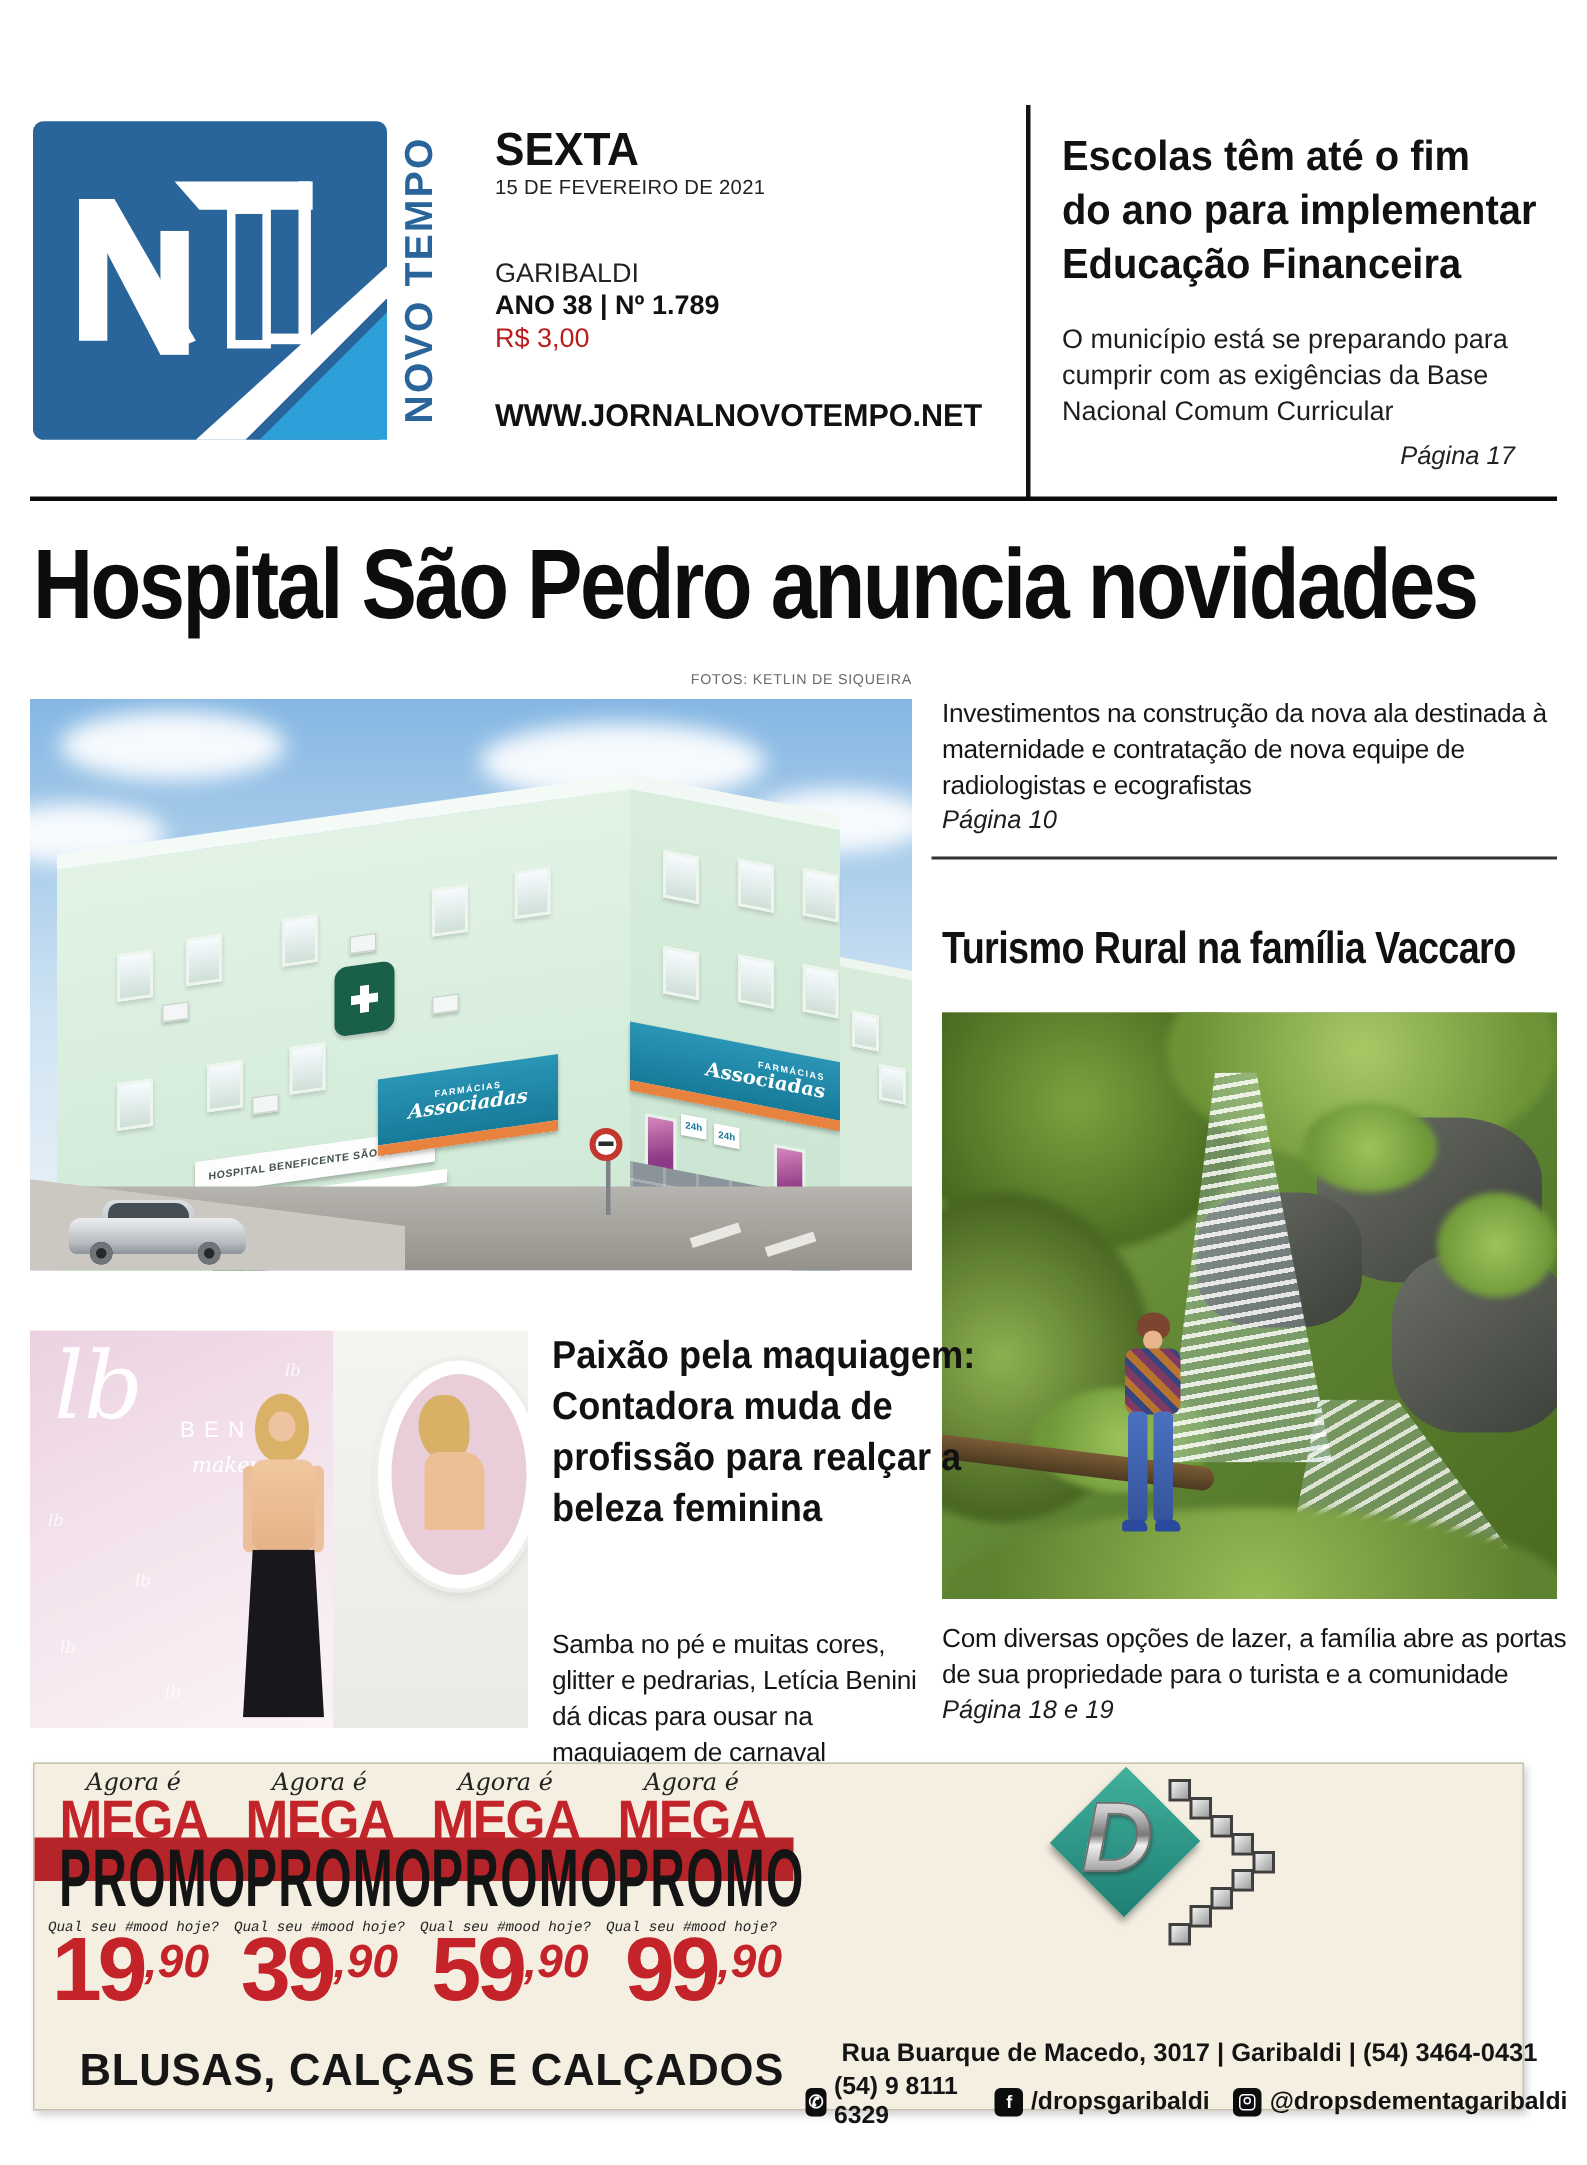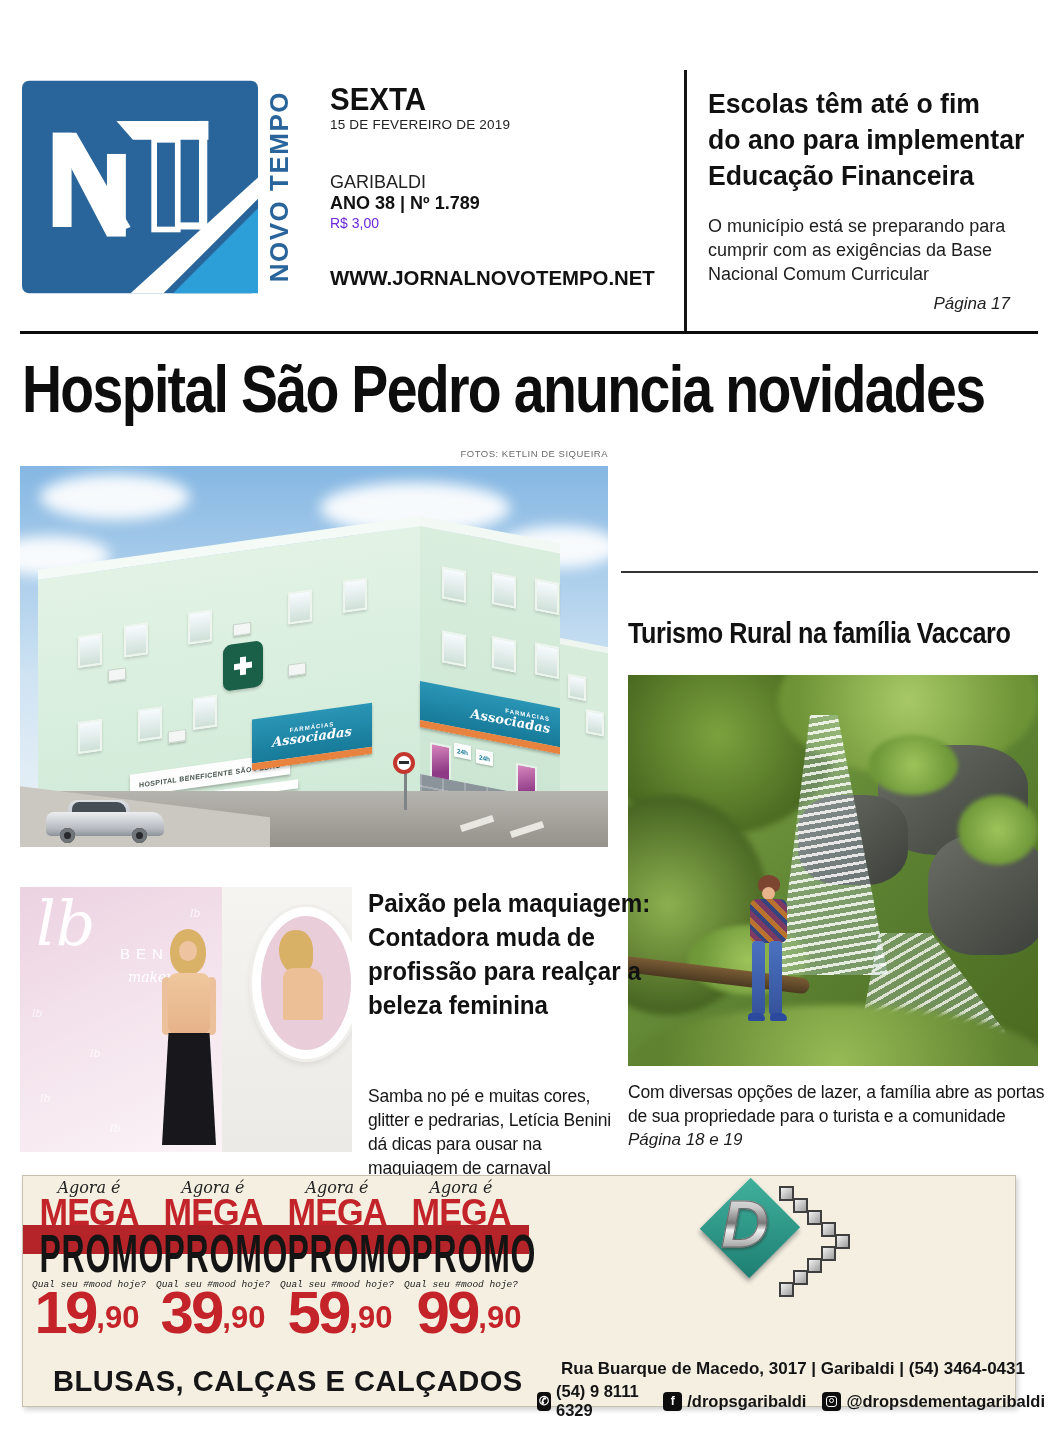--- a/index.html
+++ b/index.html
@@ -9,21 +9,21 @@
 
   
   .logo-box{left:22px;top:80px;width:236px;height:214px;}
   .vert-title{left:262px;top:80px;width:34px;height:214px;display:flex;align-items:center;justify-content:center;}
   .vert-title span{writing-mode:vertical-rl;transform:rotate(180deg);font-weight:800;font-size:26px;
         letter-spacing:1.5px;color:#29659a;}
   .mh-day{left:330px;top:82px;font-size:31px;font-weight:800;transform:scaleX(.95);transform-origin:left;}
   .mh-date{left:330px;top:117px;font-size:13.5px;color:#222;letter-spacing:.2px;}
   .mh-city{left:330px;top:172px;font-size:18px;color:#222;}
   .mh-edition{left:330px;top:193px;font-size:18px;font-weight:800;}
-  .mh-price{left:330px;top:215px;font-size:14px;color:#6d28d9;}
+  .mh-price{left:330px;top:215px;font-size:18px;color:#b91c1c;}
   .mh-site{left:330px;top:266px;font-size:21px;font-weight:800;transform:scaleX(.97);transform-origin:left;}
 
   .v-divider{left:684px;top:70px;width:3px;height:262px;background:#141414;}
   .story-tr{left:708px;top:86px;width:308px;}
   .story-tr h2{margin:0;font-size:28px;line-height:36px;font-weight:800;transform:scaleX(.95);transform-origin:left;white-space:nowrap;}
   .story-tr .sum{margin-top:20px;width:302px;font-size:18px;line-height:1.34;color:#1d1d1d;}
   .story-tr .pref{margin-top:8px;width:302px;text-align:right;font-style:italic;font-size:17px;color:#222;}
 
   .main-rule{left:20px;top:331px;width:1018px;height:3px;background:#0b0b0b;}
   .headline{left:22px;top:351px;font-size:66px;font-weight:800;letter-spacing:-2px;white-space:nowrap;
@@ -149,21 +149,21 @@
       box-shadow:2px 3px 5px rgba(0,0,0,.18);}
   .red-band{position:absolute;left:0;top:49px;width:506px;height:29px;background:#b52428;}
   .pcol{position:absolute;top:4px;width:124px;text-align:center;}
   .agora{font-family:"DejaVu Serif",serif;font-style:italic;font-size:16px;color:#222;line-height:1;}
   .mega{font-size:36px;font-weight:800;color:#c2242a;letter-spacing:-1px;line-height:.95;transform:scaleX(.95);}
   .promo{font-size:40px;font-weight:600;color:#141414;letter-spacing:1px;line-height:1;
       transform:scale(.8,1.36);transform-origin:center top;margin-top:-4px;}
   .mood{font-family:Liberation Mono, monospace;font-style:italic;font-size:9.5px;color:#222;margin-top:14px;line-height:1;}
   .price{position:absolute;top:110px;display:flex;align-items:flex-end;justify-content:center;color:#c4232a;}
   .price .v{font-size:60px;font-weight:800;letter-spacing:-3px;line-height:.9;}
-  .price .c{font-size:31px;font-weight:800;line-height:1;margin-bottom:7px;margin-left:1px;}
+  .price .c{font-size:31px;font-weight:800;line-height:1;margin-bottom:17px;margin-left:1px;font-style:italic;}
   .blusas{position:absolute;left:30px;top:188px;width:472px;text-align:center;font-size:30px;font-weight:800;
       letter-spacing:.5px;color:#161616;transform:scaleX(.97);transform-origin:left;white-space:nowrap;}
   .chrome{background:linear-gradient(180deg,#fefefe 0%,#c9c9c9 30%,#787878 48%,#f1f1f1 56%,#9a9a9a 78%,#5f5f5f 100%);
       -webkit-background-clip:text;background-clip:text;color:transparent;-webkit-text-stroke:1.1px #6d6d6d;
       filter:drop-shadow(1.5px 2px 1px rgba(50,50,50,.45));}
   .dm-diamond{position:absolute;left:682px;top:6px;width:90px;height:92px;}
   .dm-sqbg{position:absolute;inset:10px;transform:rotate(45deg);
       background:linear-gradient(135deg,#41b09d,#1d7f72);box-shadow:2px 3px 5px rgba(0,0,0,.35);}
   .dm-d{position:absolute;left:16px;top:0px;font-size:66px;font-weight:800;font-style:italic;line-height:1.3;}
   .dm-sq{position:absolute;width:11px;height:11px;border:2px solid #3f3f3f;
@@ -198,21 +198,21 @@
       <polygon points="40,17 79,17 79,25 47,25" fill="#ffffff"></polygon>
       <rect x="75" y="17" width="3.5" height="46" fill="#ffffff"></rect>
       <rect x="65" y="60" width="13" height="3" fill="#ffffff"></rect>
       <rect x="56" y="25" width="10" height="38" fill="none" stroke="#ffffff" stroke-width="2.4"></rect>
     </svg>
   </div>
   <div class="abs vert-title">
     <span>NOVO TEMPO</span>
   </div>
   <div class="abs mh-day">SEXTA</div>
-  <div class="abs mh-date">15 DE FEVEREIRO DE 2019</div>
+  <div class="abs mh-date">15 DE FEVEREIRO DE 2021</div>
   <div class="abs mh-city">GARIBALDI</div>
   <div class="abs mh-edition">ANO 38 | Nº 1.789</div>
   <div class="abs mh-price">R$ 3,00</div>
   <div class="abs mh-site">WWW.JORNALNOVOTEMPO.NET</div>
 
   <div class="abs v-divider"></div>
 
   <div class="abs story-tr">
     <h2>Escolas têm até o fim</h2>
     <h2>do ano para implementar</h2>
@@ -293,20 +293,24 @@
 
     <div class="hp-car">
       <div class="car-cabin"></div>
       <div class="car-glass"></div>
       <div class="car-body"></div>
       <div class="wheel" style="left:14px;"></div>
       <div class="wheel" style="left:86px;"></div>
     </div>
   </div>
 
+  <div class="abs main-summary">
+    <div class="sumblock">Investimentos na construção da nova ala destinada à maternidade e contratação de nova equipe de radiologistas e ecografistas</div>
+    <div class="pref">Página 10</div>
+  </div>
 
   <div class="abs rule2"></div>
   <div class="abs turismo-h">Turismo Rural na família Vaccaro</div>
 
   <div class="abs wf">
     <div class="blob" style="left:-30px;top:-40px;width:240px;height:200px;background:radial-gradient(circle,#7ba23e,#44631d 75%);"></div>
     <div class="blob" style="left:150px;top:-50px;width:260px;height:150px;background:radial-gradient(circle,#a8c966,#6d9336 75%);"></div>
     <div class="blob" style="left:-60px;top:120px;width:200px;height:220px;background:radial-gradient(circle,#8db050,#3f5c1c 80%);"></div>
     <div class="wf-rock" style="left:250px;top:70px;width:150px;height:110px;"></div>
     <div class="wf-rock" style="left:300px;top:160px;width:120px;height:120px;"></div>

